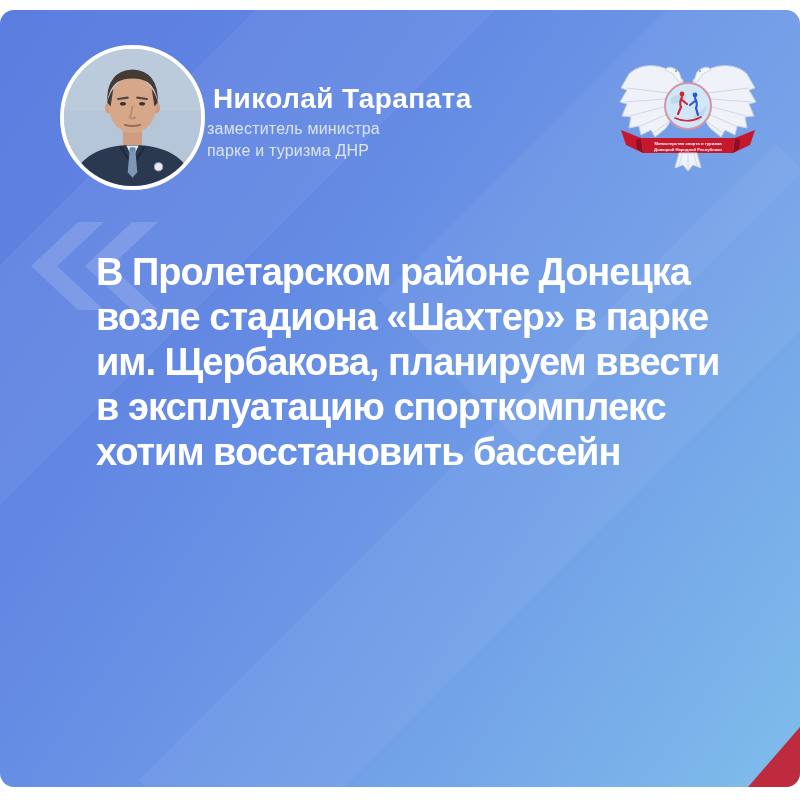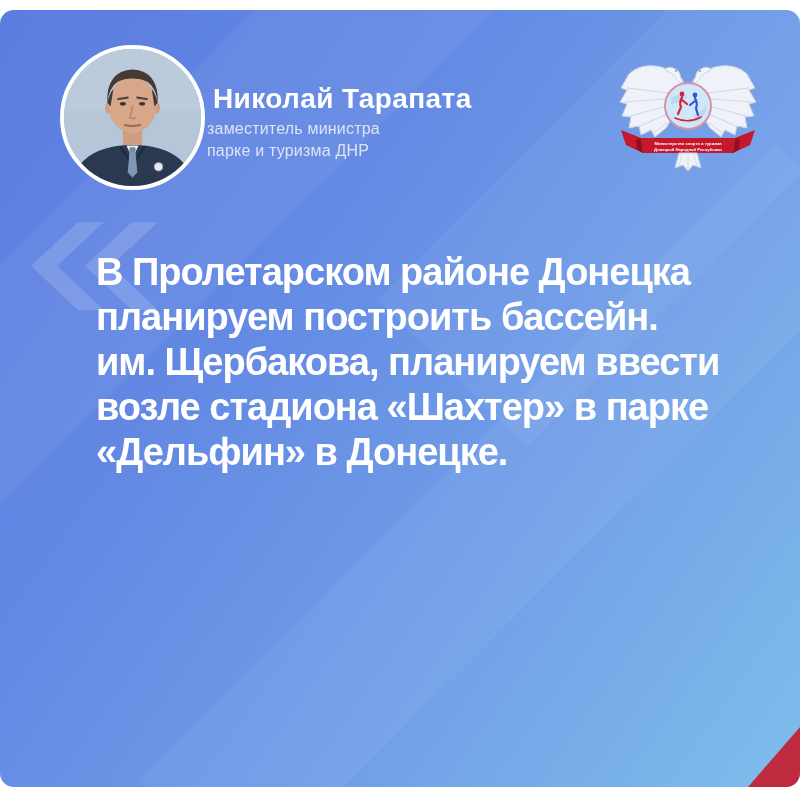--- a/index.html
+++ b/index.html
@@ -163,21 +163,21 @@
       </svg>
     </div>
 
     <svg class="quote-mark" viewBox="0 0 134 88">
       <polygon points="50,0 76,0 29,44 76,88 50,88 3,44" fill="rgba(255,255,255,0.15)"></polygon>
       <polygon points="104,0 130,0 83,44 130,88 104,88 57,44" fill="rgba(255,255,255,0.15)"></polygon>
     </svg>
 
     <div class="quote">
       <div class="line">В Пролетарском районе Донецка</div>
-      <div class="line">планируем построить бассейн.</div>
+      <div class="line">возле стадиона «Шахтер» в парке</div>
       <div class="line">им. Щербакова, планируем ввести</div>
-      <div class="line">возле стадиона «Шахтер» в парке</div>
-      <div class="line">«Дельфин» в Донецке.</div>
+      <div class="line">в эксплуатацию спорткомплекс</div>
+      <div class="line">хотим восстановить бассейн</div>
     </div>
 
     <div class="corner-accent"></div>
   </div>
 </div>
 
 </body></html>

